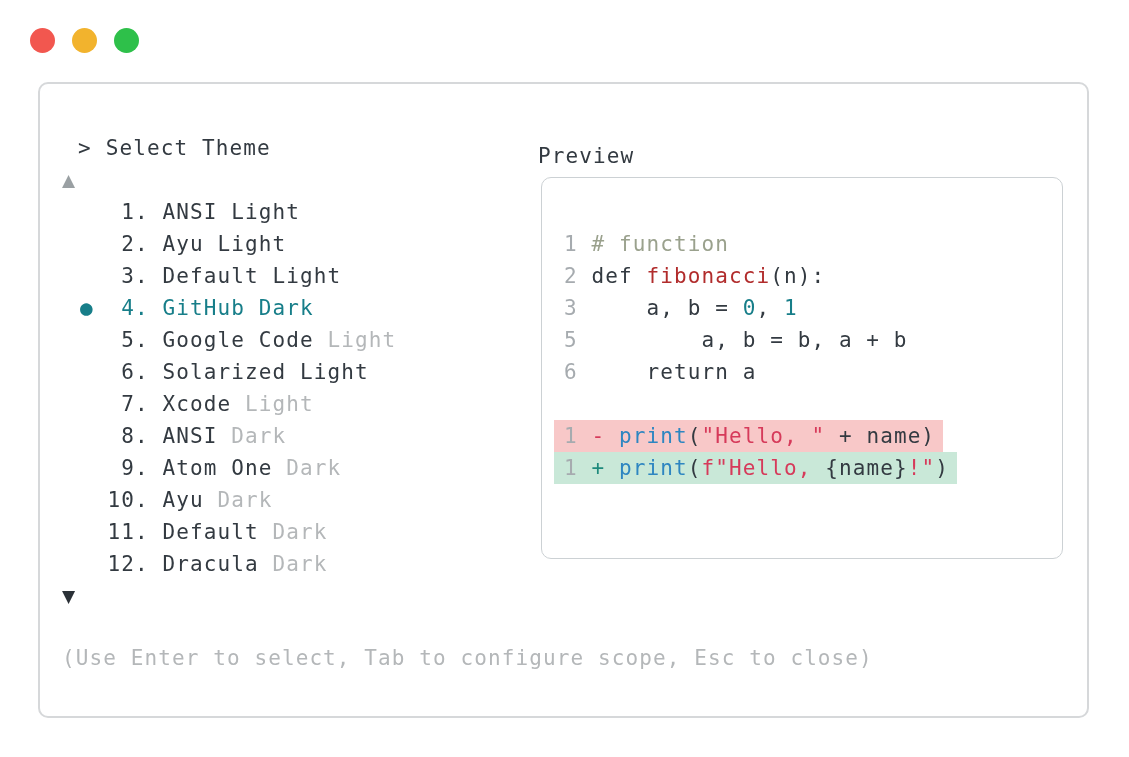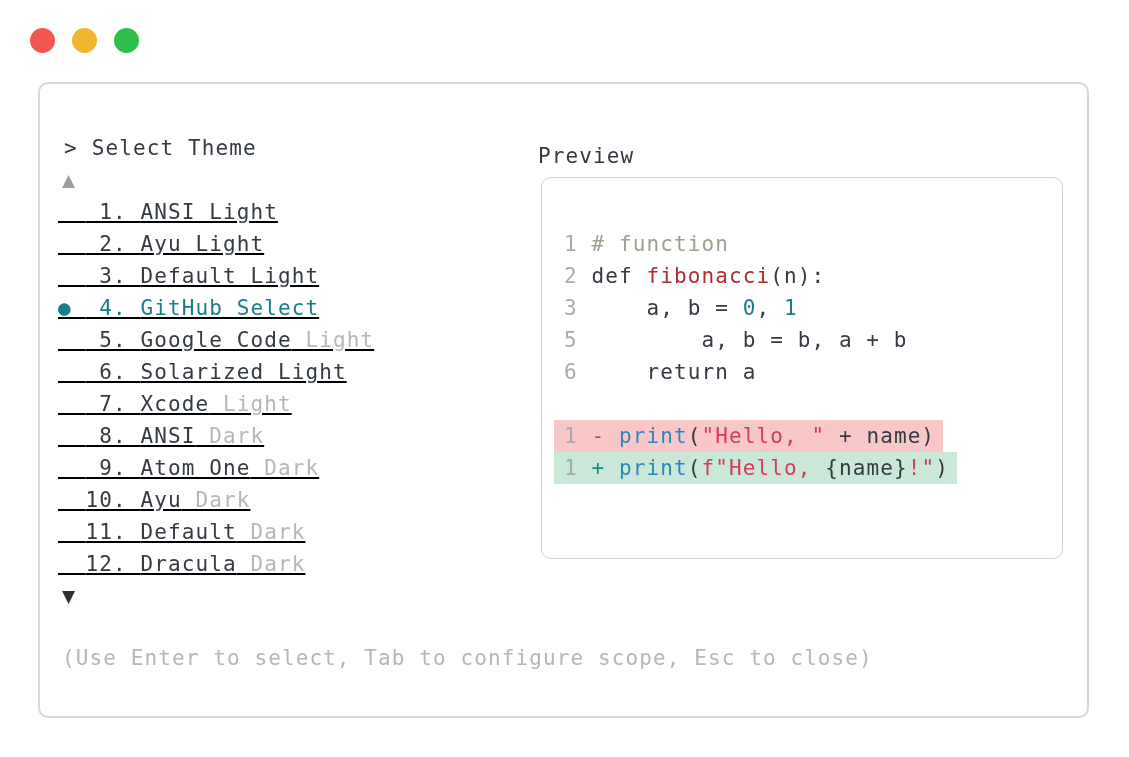--- a/index.html
+++ b/index.html
@@ -38,34 +38,34 @@
     position: absolute; left: 38px; top: 82px;
     width: 1051px; height: 636px;
     border: 2px solid var(--panel-border);
     border-radius: 10px;
     background: #ffffff;
   }
 
   .row32 { height: 32px; line-height: 32px; white-space: pre; }
 
   .prompt-row {
-    position: absolute; left: 24px; top: 48px;
+    position: absolute; left: 38px; top: 48px;
     font-size: 21px; letter-spacing: 1.1px; color: var(--text-dark);
   }
   .prompt-row .title { margin-left: 14px; }
 
   .scroll-up, .scroll-down {
     position: absolute; left: 22px;
     font-size: 17px; line-height: 32px;
     font-family: "DejaVu Sans", sans-serif;
   }
   .scroll-up { top: 80px; color: var(--arrow-gray); }
   .scroll-down { top: 496px; color: var(--arrow-dark); }
 
-  .theme-list { position: absolute; left: 18px; top: 112px; text-decoration: underline; }
+  .theme-list { position: absolute; left: 40px; top: 112px; }
   .theme-row {
     height: 32px; line-height: 32px; white-space: pre;
     font-size: 21px; letter-spacing: 1.1px; color: var(--text-dark);
     cursor: pointer;
   }
   .theme-row .label-muted { color: var(--text-muted); }
   .theme-row.selected, .theme-row.selected span { color: var(--accent); }
 
   .hint {
     position: absolute; left: 22px; top: 558px;
@@ -126,21 +126,21 @@
     <div class="prompt-row row32"><span>&gt;</span><span class="title">Select Theme</span></div>
 
     <div class="preview-title">Preview</div>
 
     <div class="scroll-up">▲</div>
 
     <div class="theme-list">
         <div class="theme-row"><span>  </span><span> 1. </span><span class="label-main">ANSI Light</span></div>
         <div class="theme-row"><span>  </span><span> 2. </span><span class="label-main">Ayu Light</span></div>
         <div class="theme-row"><span>  </span><span> 3. </span><span class="label-main">Default Light</span></div>
-        <div class="theme-row selected"><span>● </span><span> 4. </span><span class="label-main">GitHub Select</span></div>
+        <div class="theme-row selected"><span>● </span><span> 4. </span><span class="label-main">GitHub Dark</span></div>
         <div class="theme-row"><span>  </span><span> 5. </span><span class="label-main">Google Code</span><span class="label-muted"> Light</span></div>
         <div class="theme-row"><span>  </span><span> 6. </span><span class="label-main">Solarized Light</span></div>
         <div class="theme-row"><span>  </span><span> 7. </span><span class="label-main">Xcode</span><span class="label-muted"> Light</span></div>
         <div class="theme-row"><span>  </span><span> 8. </span><span class="label-main">ANSI</span><span class="label-muted"> Dark</span></div>
         <div class="theme-row"><span>  </span><span> 9. </span><span class="label-main">Atom One</span><span class="label-muted"> Dark</span></div>
         <div class="theme-row"><span>  </span><span>10. </span><span class="label-main">Ayu</span><span class="label-muted"> Dark</span></div>
         <div class="theme-row"><span>  </span><span>11. </span><span class="label-main">Default</span><span class="label-muted"> Dark</span></div>
         <div class="theme-row"><span>  </span><span>12. </span><span class="label-main">Dracula</span><span class="label-muted"> Dark</span></div>
       </div>
 

